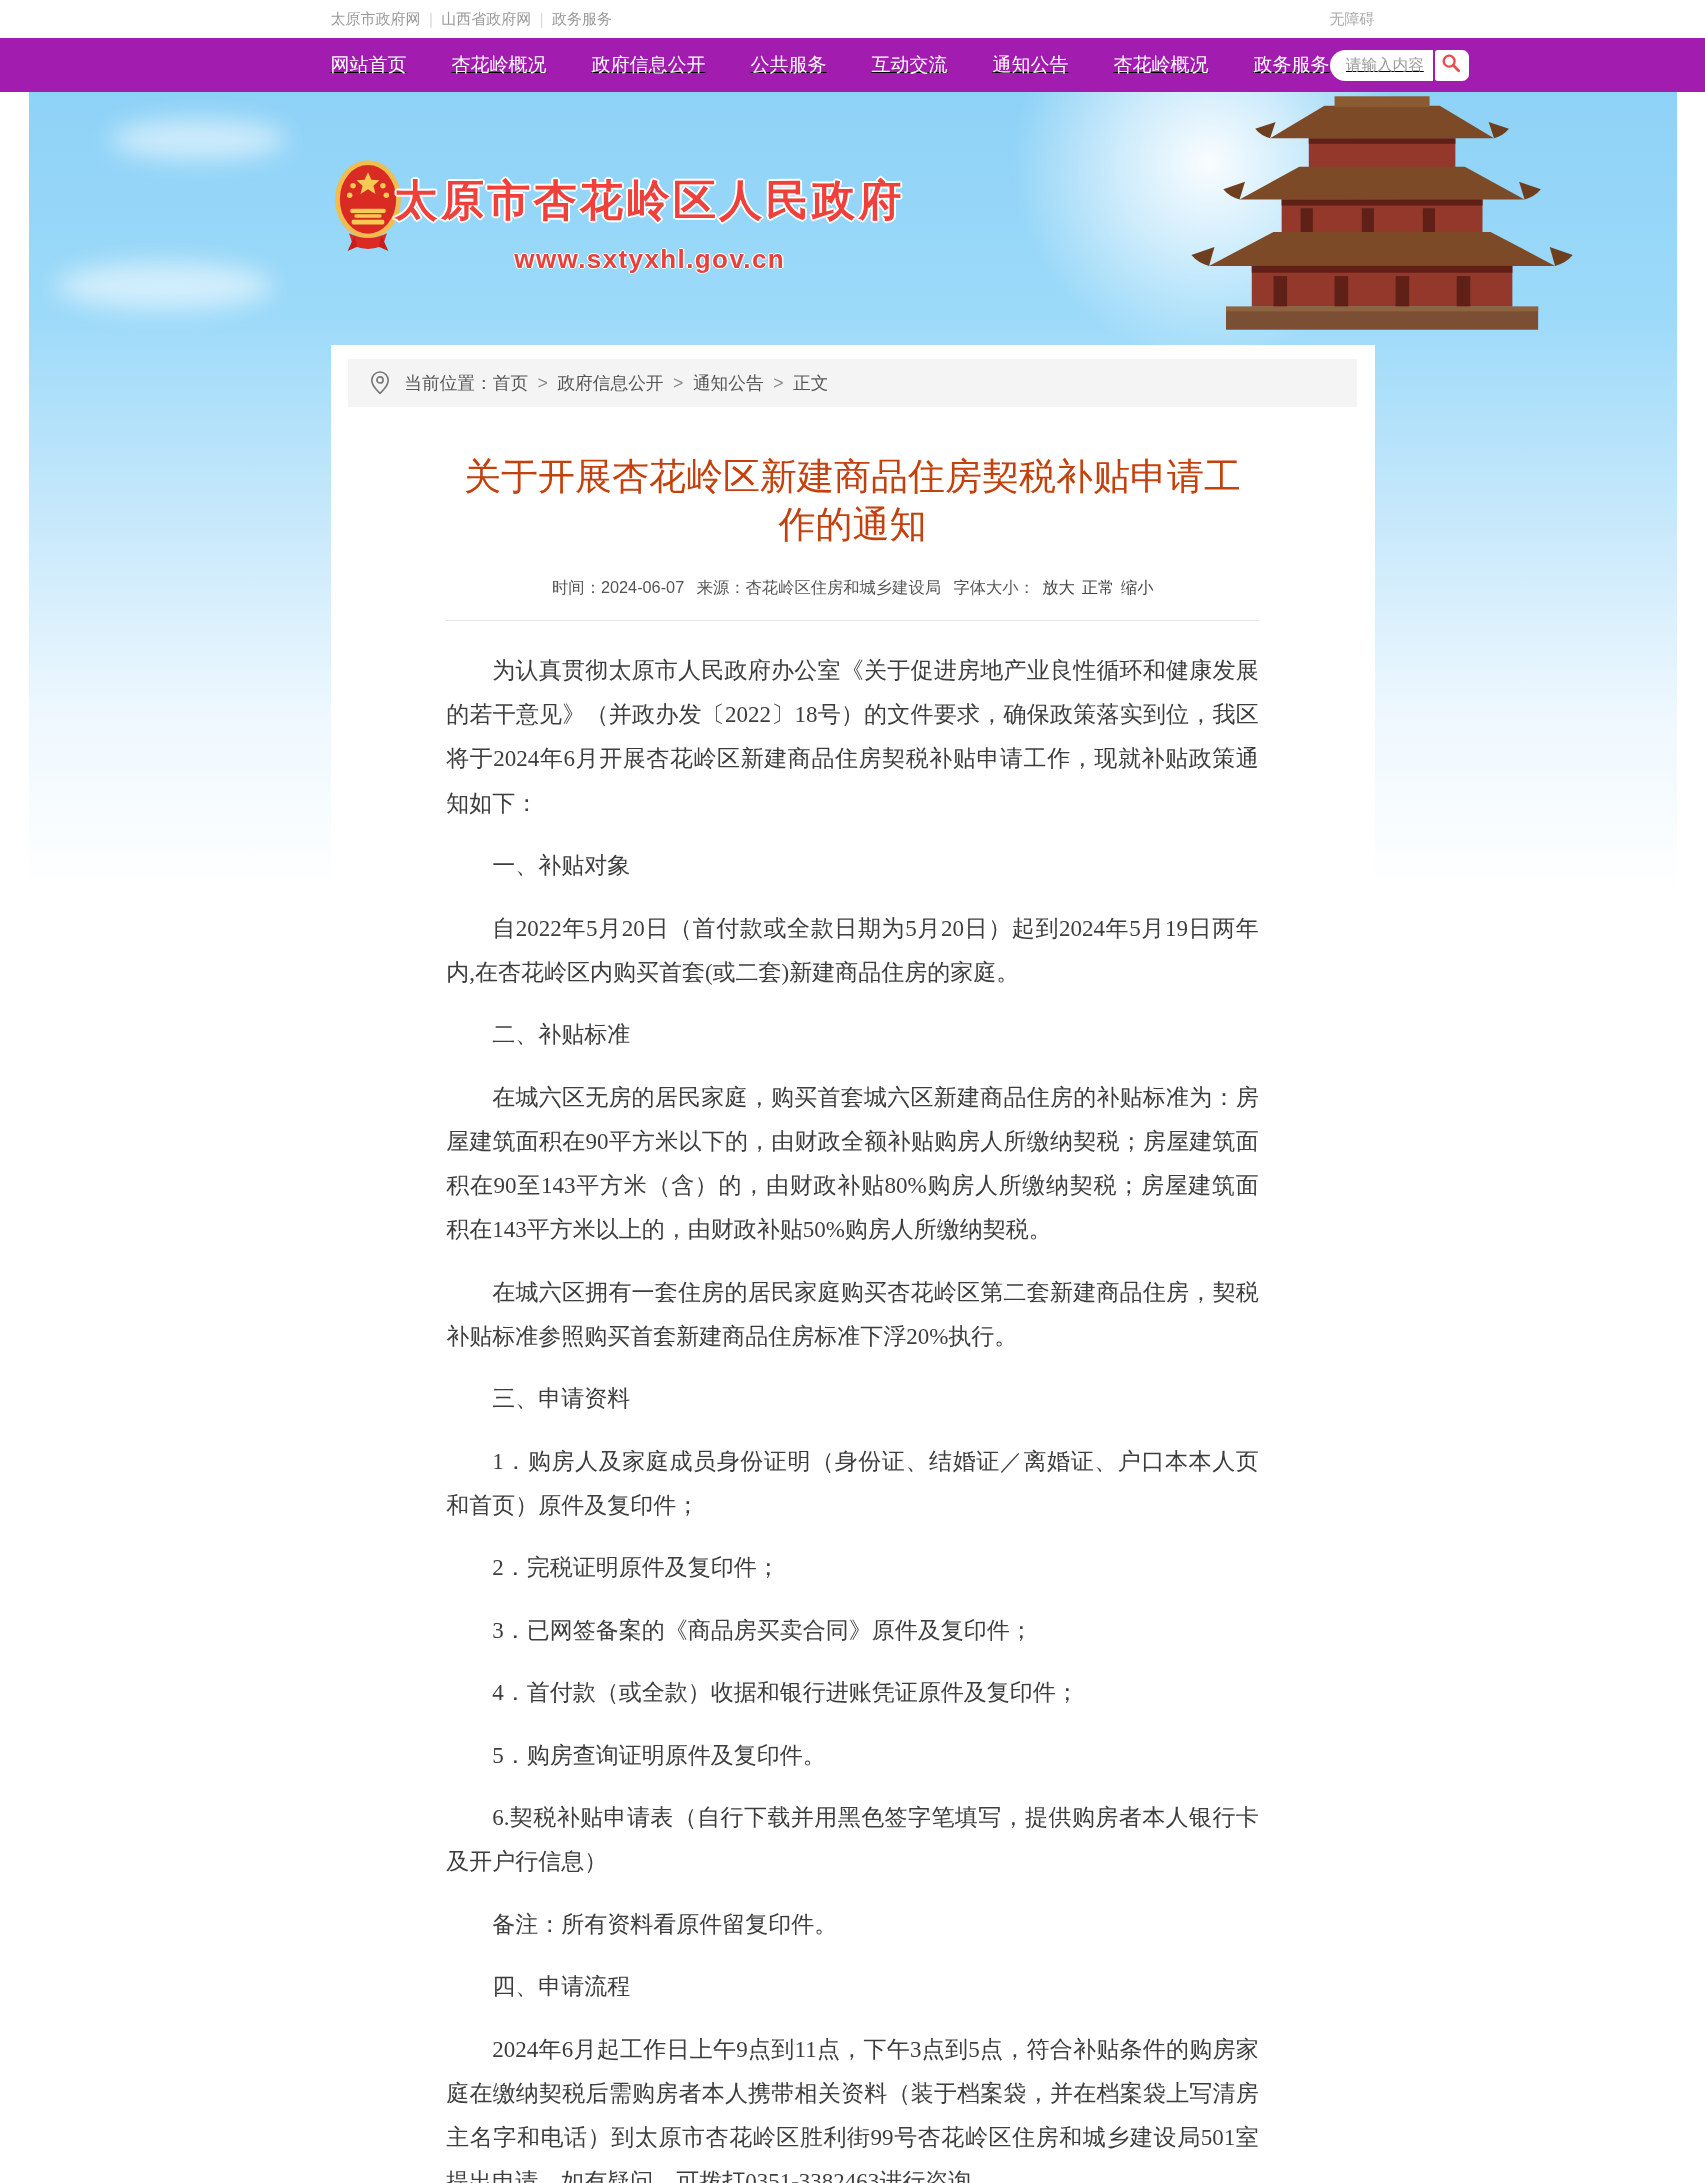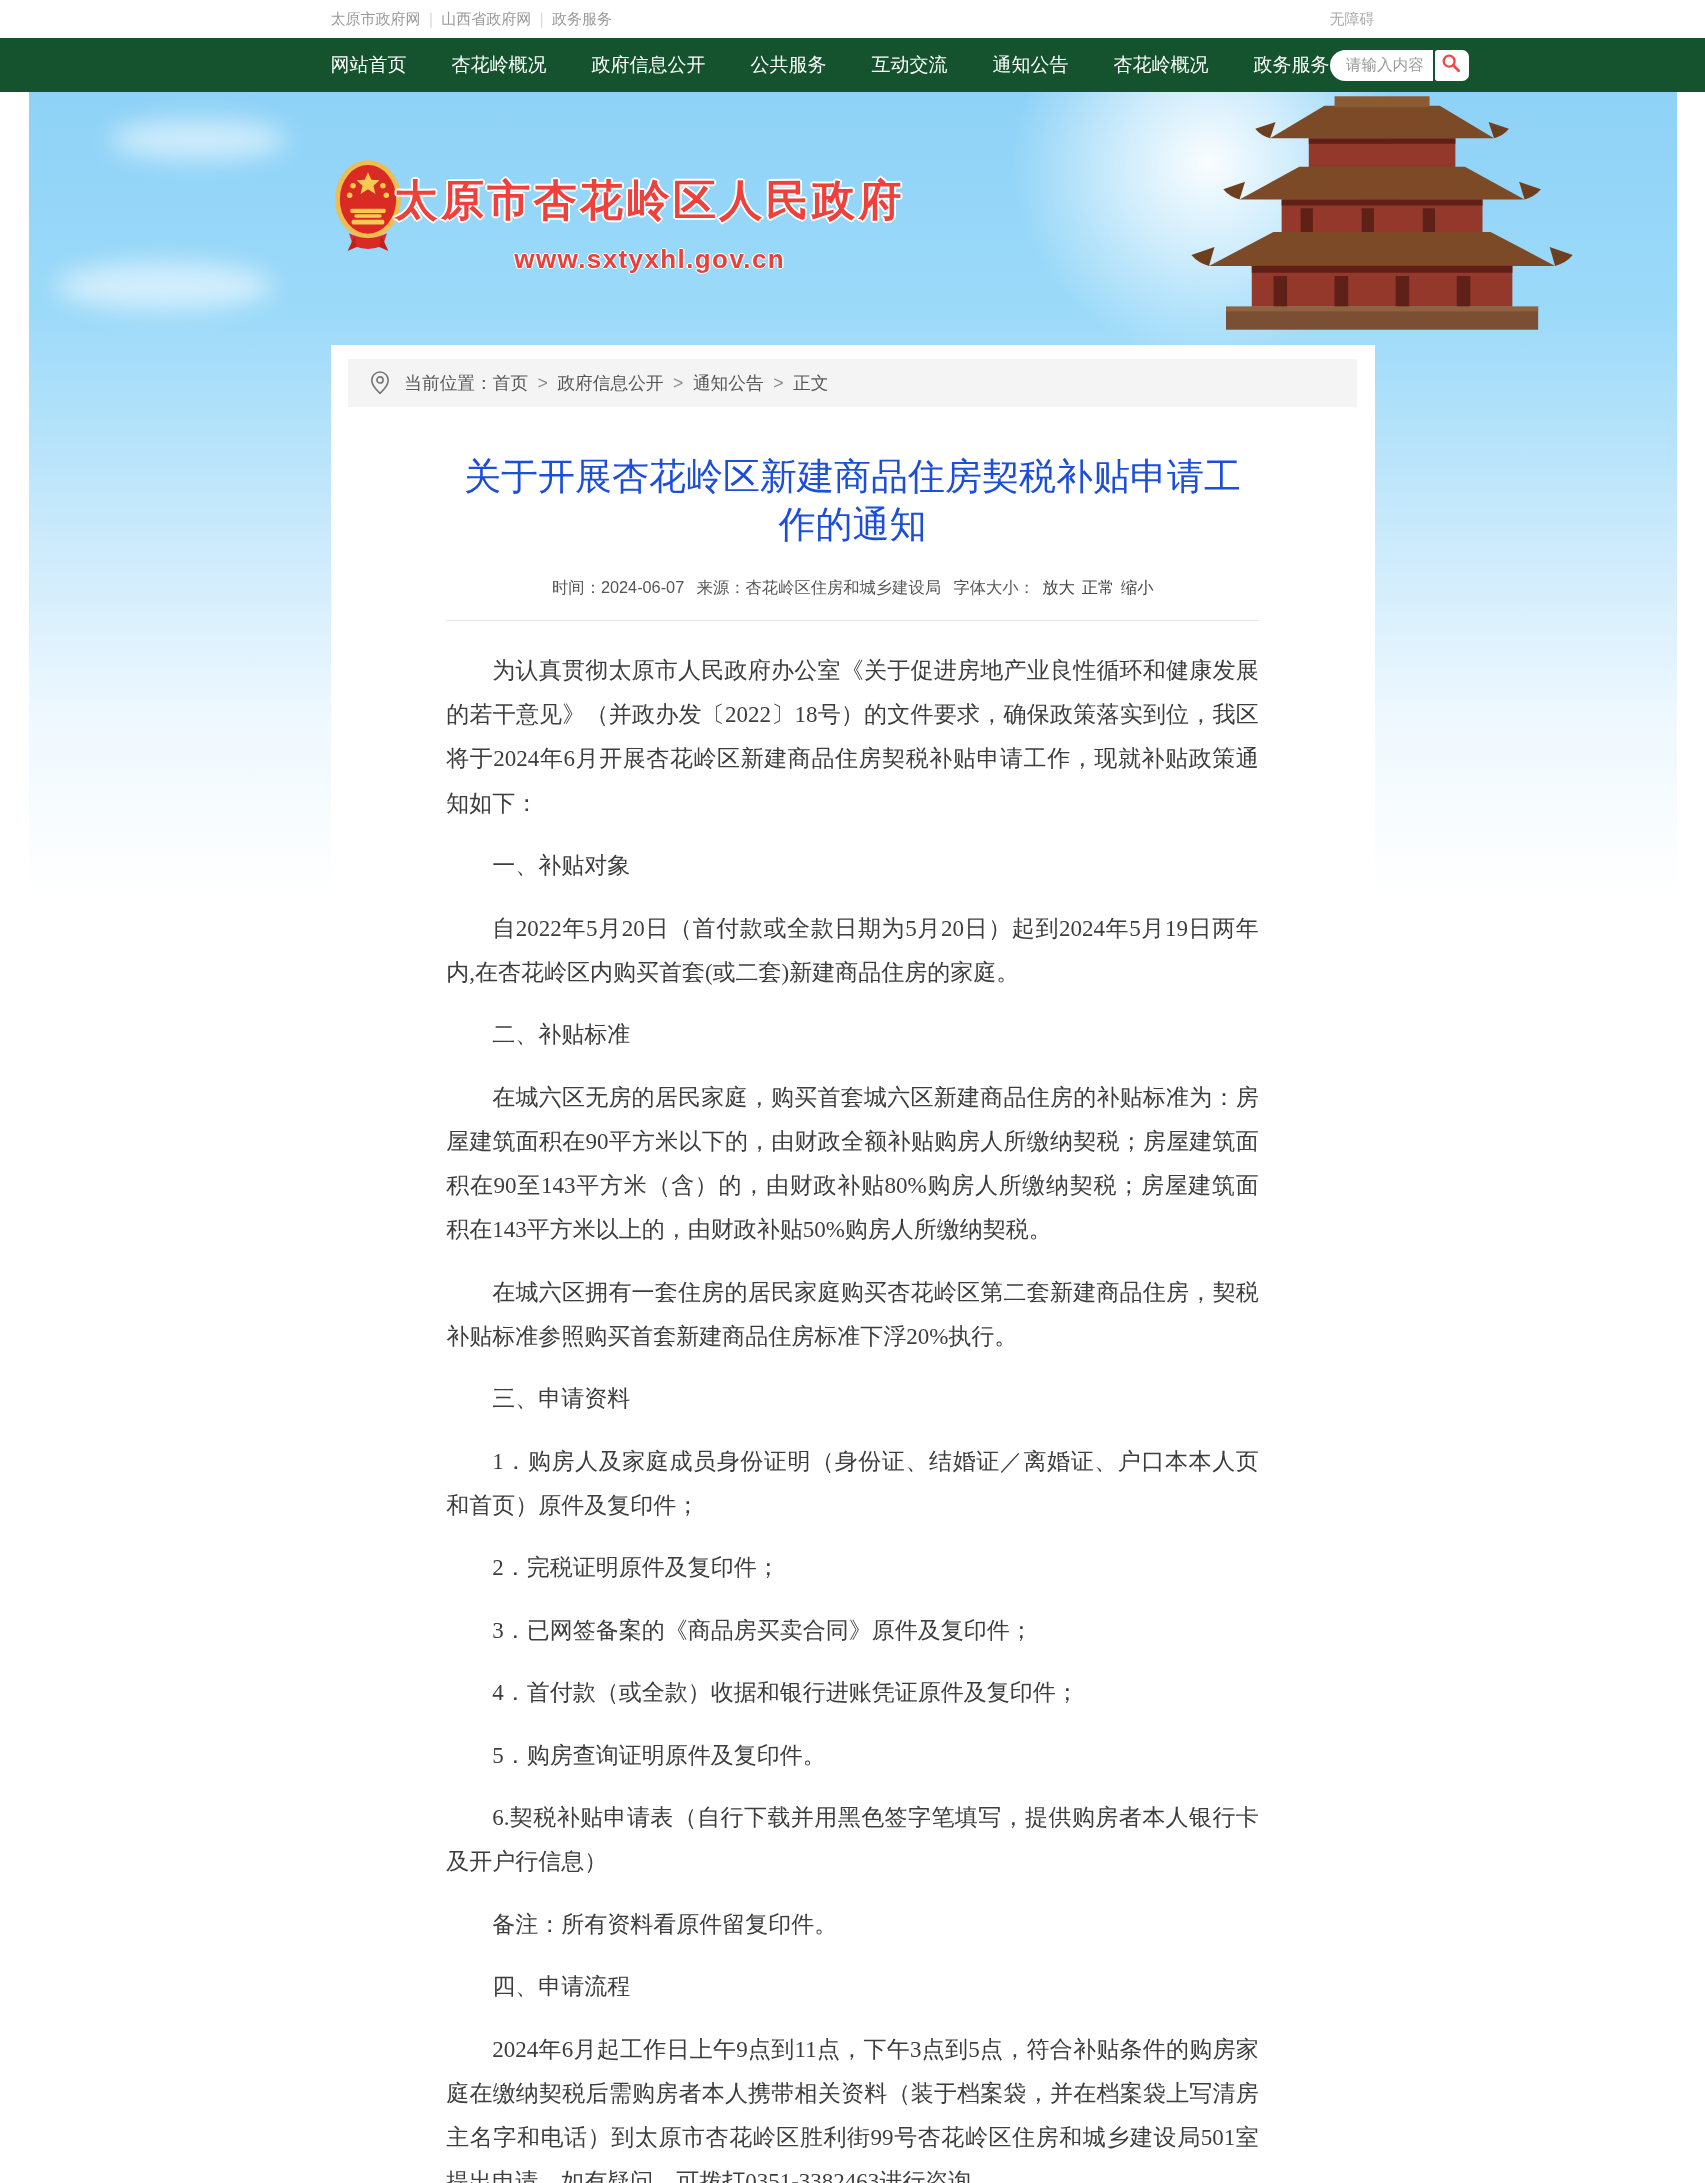--- a/index.html
+++ b/index.html
@@ -13,21 +13,21 @@
 
   
   .topbar { height:38px; background:#fff; }
   .topbar-inner { display:flex; align-items:center; height:38px; }
   .topbar-links { display:flex; align-items:center; gap:3px; font-size:15px; color:#999; }
   .topbar-links .tlink { cursor:pointer; }
   .topbar-links .tsep { color:#ccc; }
   .topbar-right { margin-left:auto; font-size:15px; color:#aaa; cursor:pointer; }
 
   
-  .nav { height:54px; background:#14532d; }
+  .nav { height:54px; background:#a21caf;text-decoration:underline; }
   .nav-inner { display:flex; align-items:center; height:54px; }
   .nav-items { display:flex; align-items:center; gap:45px; }
   .nav-item { color:#fff; font-size:19px; cursor:pointer; white-space:nowrap; }
   .nav-search { margin-left:auto; display:flex; align-items:center; }
   .nav-search input {
     width:103px; height:31px; border:none; outline:none;
     border-radius:15.6px 0 0 15.6px; padding:0 6.8px 0 16.3px;
     font-size:15.6px; color:#333; background:#fff;
   }
   .nav-search input::placeholder { color:#999; }
@@ -71,21 +71,21 @@
   }
   .breadcrumb .crumb { cursor:pointer; }
   .breadcrumb .crumb-last { cursor:default; }
   .crumb-sep { margin:0 9.5px; color:#888; }
   .crumb-label { margin-left:11px; }
   .pin { margin-right:2.7px; display:flex; align-items:center; }
 
   .article { padding:0 98px; }
   .article-title {
     margin-top:46px; text-align:center; font-size:37px; font-weight:500;
-    color:#1d4ed8; line-height:1.3;
+    color:#c2410c; line-height:1.3;
   }
   .article-meta {
     margin-top:28.5px; text-align:center; font-size:16.3px; color:#555;
     padding-bottom:20.4px; border-bottom:0.7px solid #e6e6e6;
   }
   .article-meta .seg { margin:0 4px; }
   .fontsize-opt { margin:0 3.4px; color:#444; cursor:pointer; }
   .article-body { margin-top:28.5px; }
   .article-body p {
     font-size:23px; color:#3d3d3d; line-height:1.92; text-indent:2em;

